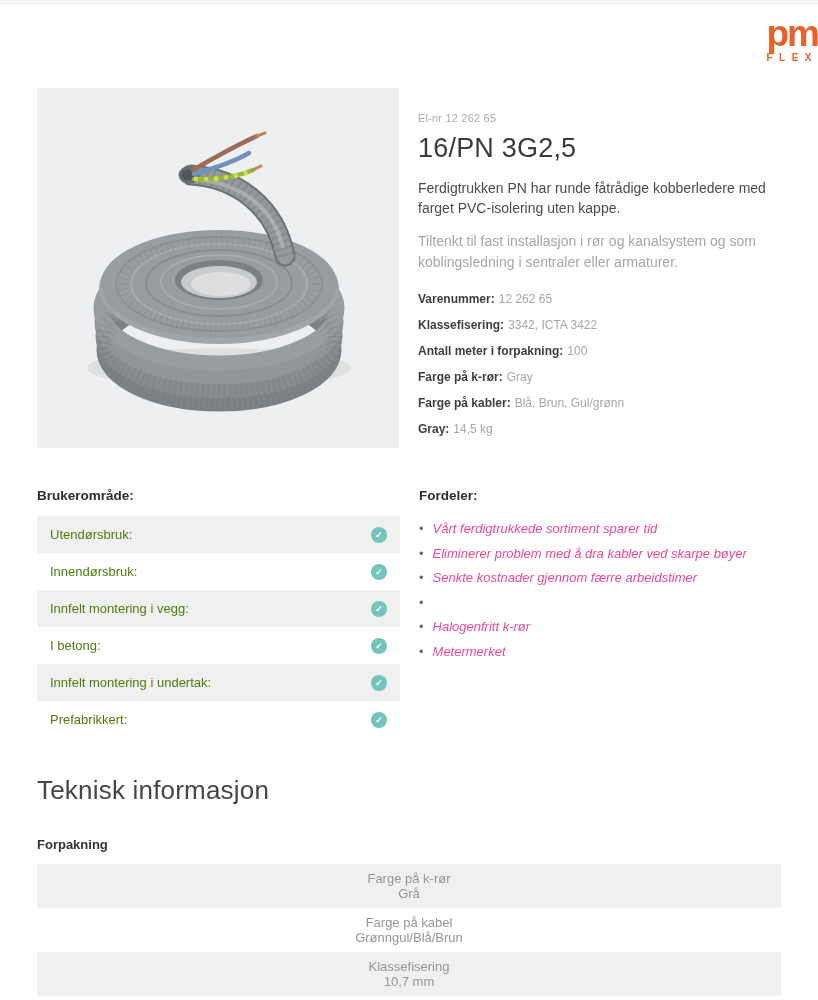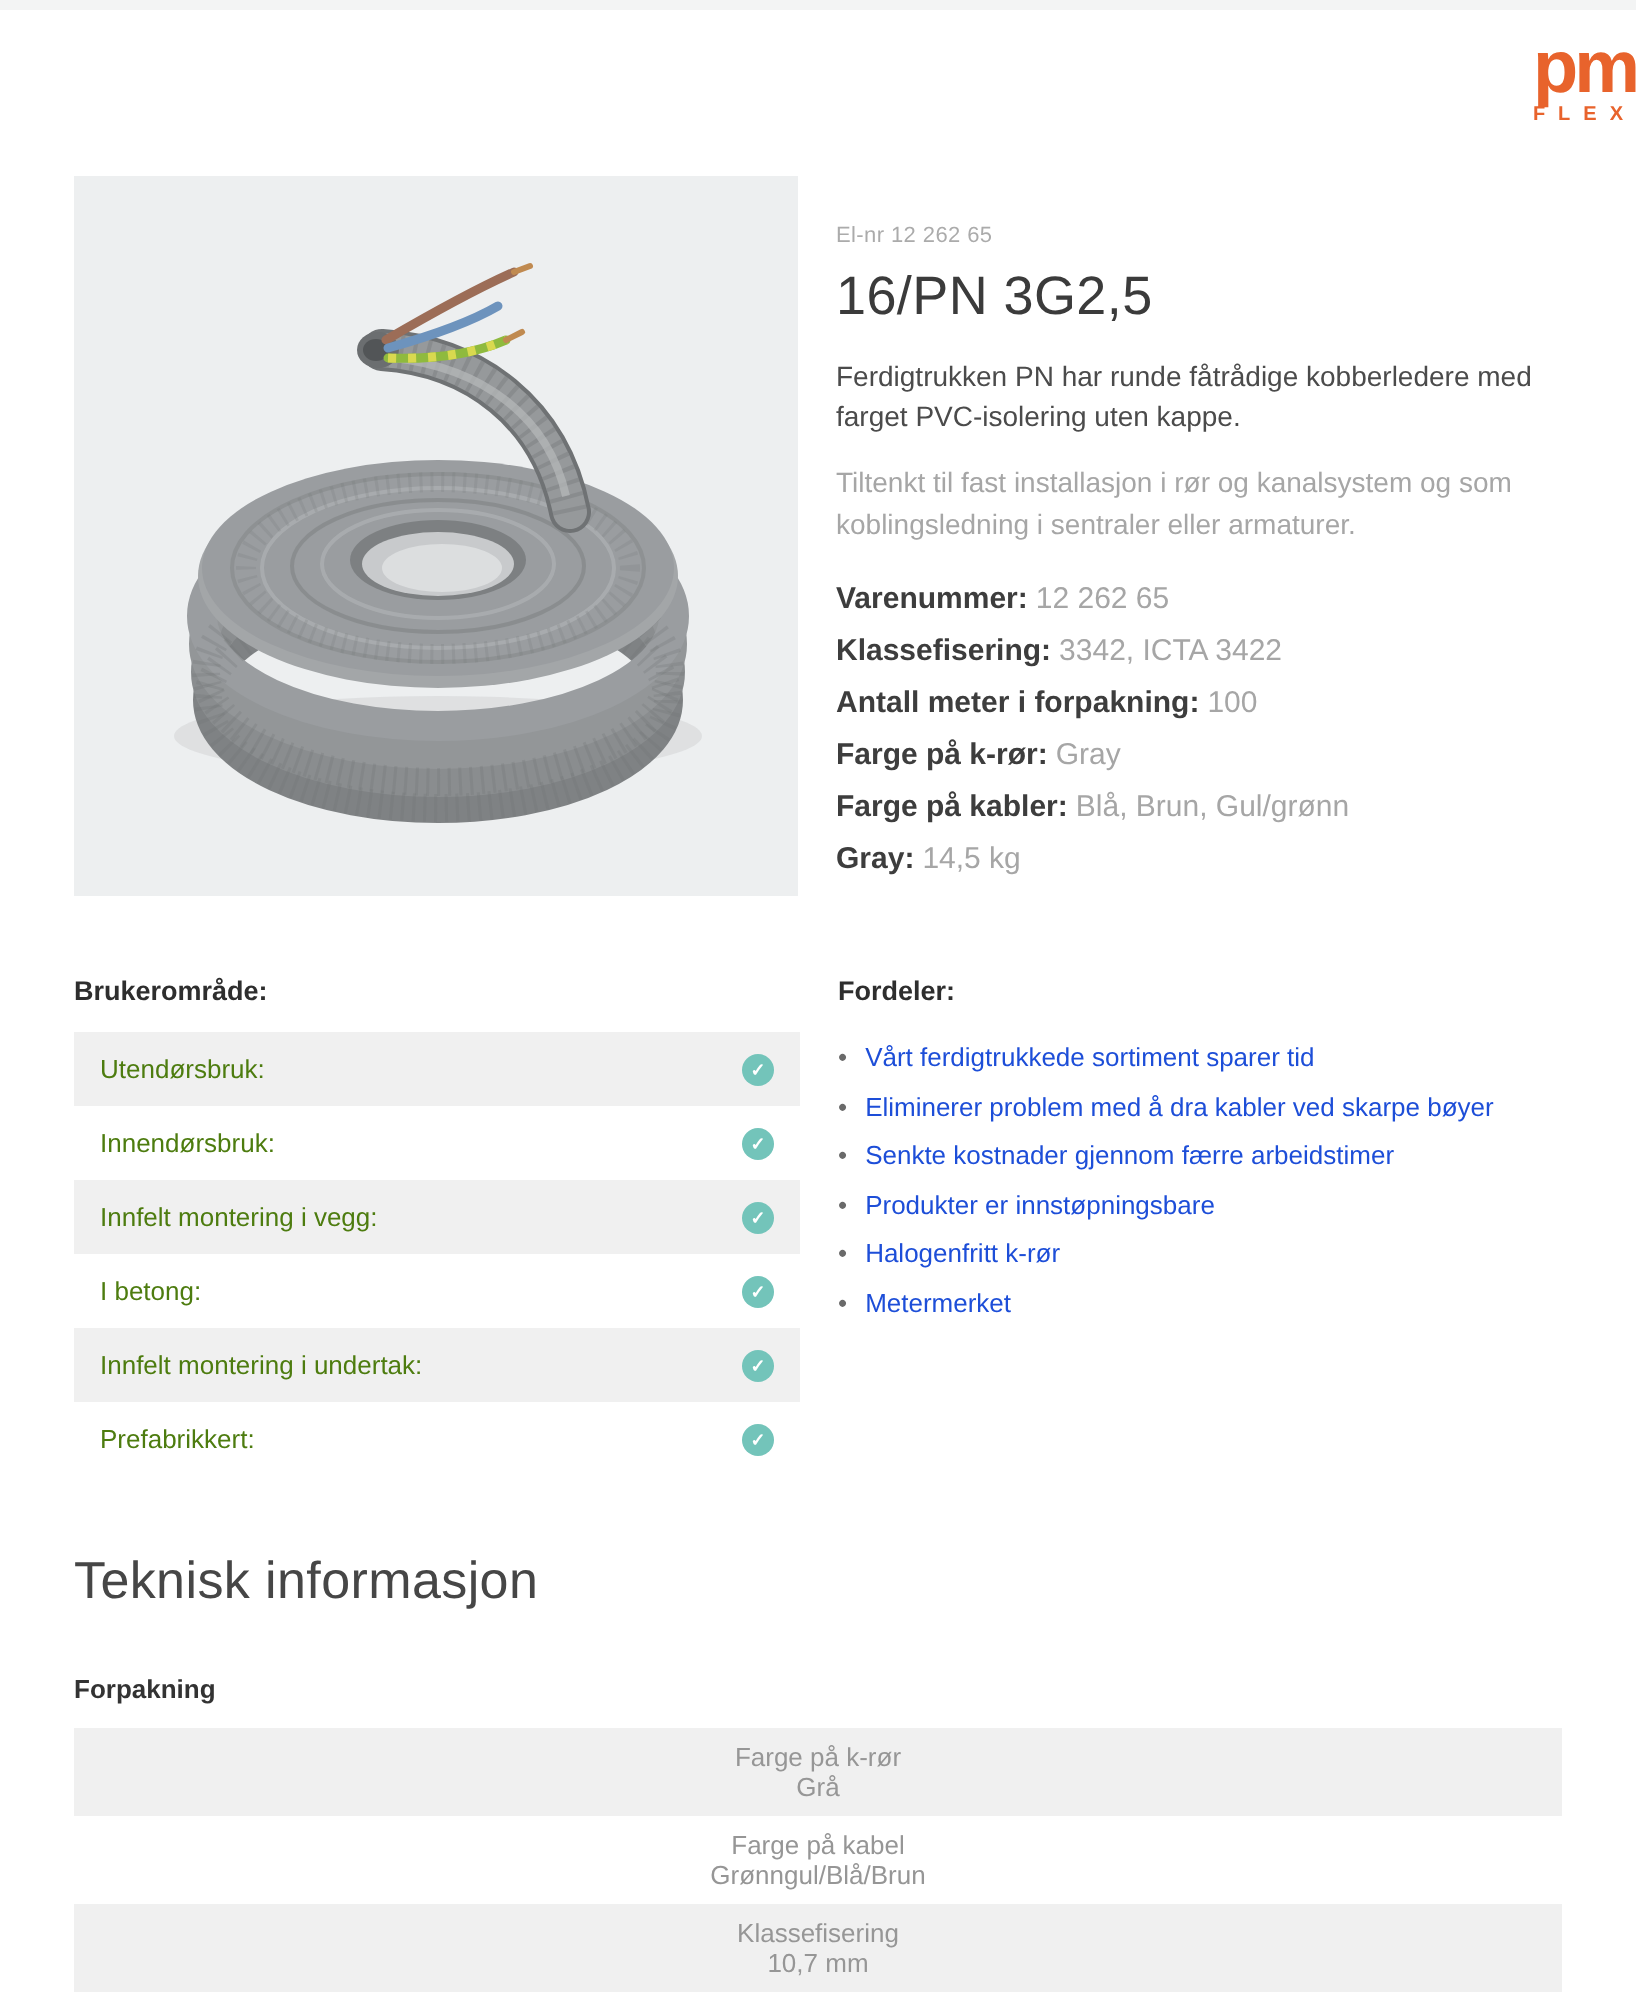--- a/index.html
+++ b/index.html
@@ -30,21 +30,21 @@
   .product { display: flex; margin-top: 5px; align-items: flex-end; }
   .image-box {
     width: 362px; height: 360px; background: #edeff0; flex: 0 0 362px;
   }
   .details { margin-left: 19px; flex: 1; min-width: 0; padding-top: 2px; }
   .elnr { font-size: 11px; color: #ababab; letter-spacing: .2px; }
   .title { font-size: 27px; font-weight: 500; color: #3b3b3b; margin-top: 9px; letter-spacing: .2px; }
   .lead  { font-size: 14px; font-weight: 500; color: #4b4b4b; line-height: 1.45; margin-top: 14px; max-width: 360px; }
   .sub   { font-size: 14px; color: #a6a6a6; line-height: 1.45; margin-top: 13px; max-width: 360px; }
   .specs { margin-top: 20px; }
-  .spec-row { margin-bottom: 11px; font-size: 15px; line-height: 15px; }
+  .spec-row { margin-bottom: 11px; font-size: 12px; line-height: 15px; }
   .spec-label { font-weight: 700; color: #3d3d3d; }
   .spec-value { color: #a6a6a6; margin-left: 4px; }
 
   
   .two-col { display: flex; margin-top: 40px; }
   .col-left { width: 363px; flex: 0 0 363px; }
   .col-right { margin-left: 19px; flex: 1; min-width: 0; }
   .section-heading { font-size: 13.5px; font-weight: 700; color: #2e2e2e; }
   .check-list { margin-top: 13px; }
   .check-row {
@@ -54,21 +54,21 @@
   .check-row:nth-child(odd) { background: #f0f0f0; }
   .check-label { font-size: 13px; color: #4d7c0f; }
   .check-badge {
     width: 16px; height: 16px; border-radius: 50%; background: #73c4ba;
     color: #fff; font-size: 9px; line-height: 16px; text-align: center;
     flex: 0 0 16px; font-weight: 700;
   }
   .benefit-list { list-style: none; margin-top: 14px; }
   .benefit-item { display: flex; font-size: 13px; line-height: 24.5px; }
   .benefit-bullet { color: #6a6a6a; margin-right: 9px; }
-  .benefit-text { color: #1d4ed8; }
+  .benefit-text { color: #ec4899; font-style: italic; }
 
   
   .tech-title { font-size: 26px; font-weight: 400; color: #464646; margin-top: 37px; letter-spacing: .2px; }
   .tech-section { font-size: 13px; font-weight: 700; color: #333; margin-top: 31px; }
   .tech-table { margin-top: 12px; }
   .tech-row {
     height: 44px; display: flex; align-items: center; justify-content: center;
     padding: 0 13px; font-size: 13px; color: #979797; flex-direction: column;
   }
   .tech-row:nth-child(odd) { background: #f0f0f0; }
@@ -206,21 +206,20 @@
           <li class="benefit-item">
           <span class="benefit-bullet">•</span>
           <span class="benefit-text">Eliminerer problem med å dra kabler ved skarpe bøyer</span>
         </li>
           <li class="benefit-item">
           <span class="benefit-bullet">•</span>
           <span class="benefit-text">Senkte kostnader gjennom færre arbeidstimer</span>
         </li>
           <li class="benefit-item">
           <span class="benefit-bullet">•</span>
-          <span class="benefit-text">Produkter er innstøpningsbare</span>
         </li>
           <li class="benefit-item">
           <span class="benefit-bullet">•</span>
           <span class="benefit-text">Halogenfritt k-rør</span>
         </li>
           <li class="benefit-item">
           <span class="benefit-bullet">•</span>
           <span class="benefit-text">Metermerket</span>
         </li>
         </ul>

